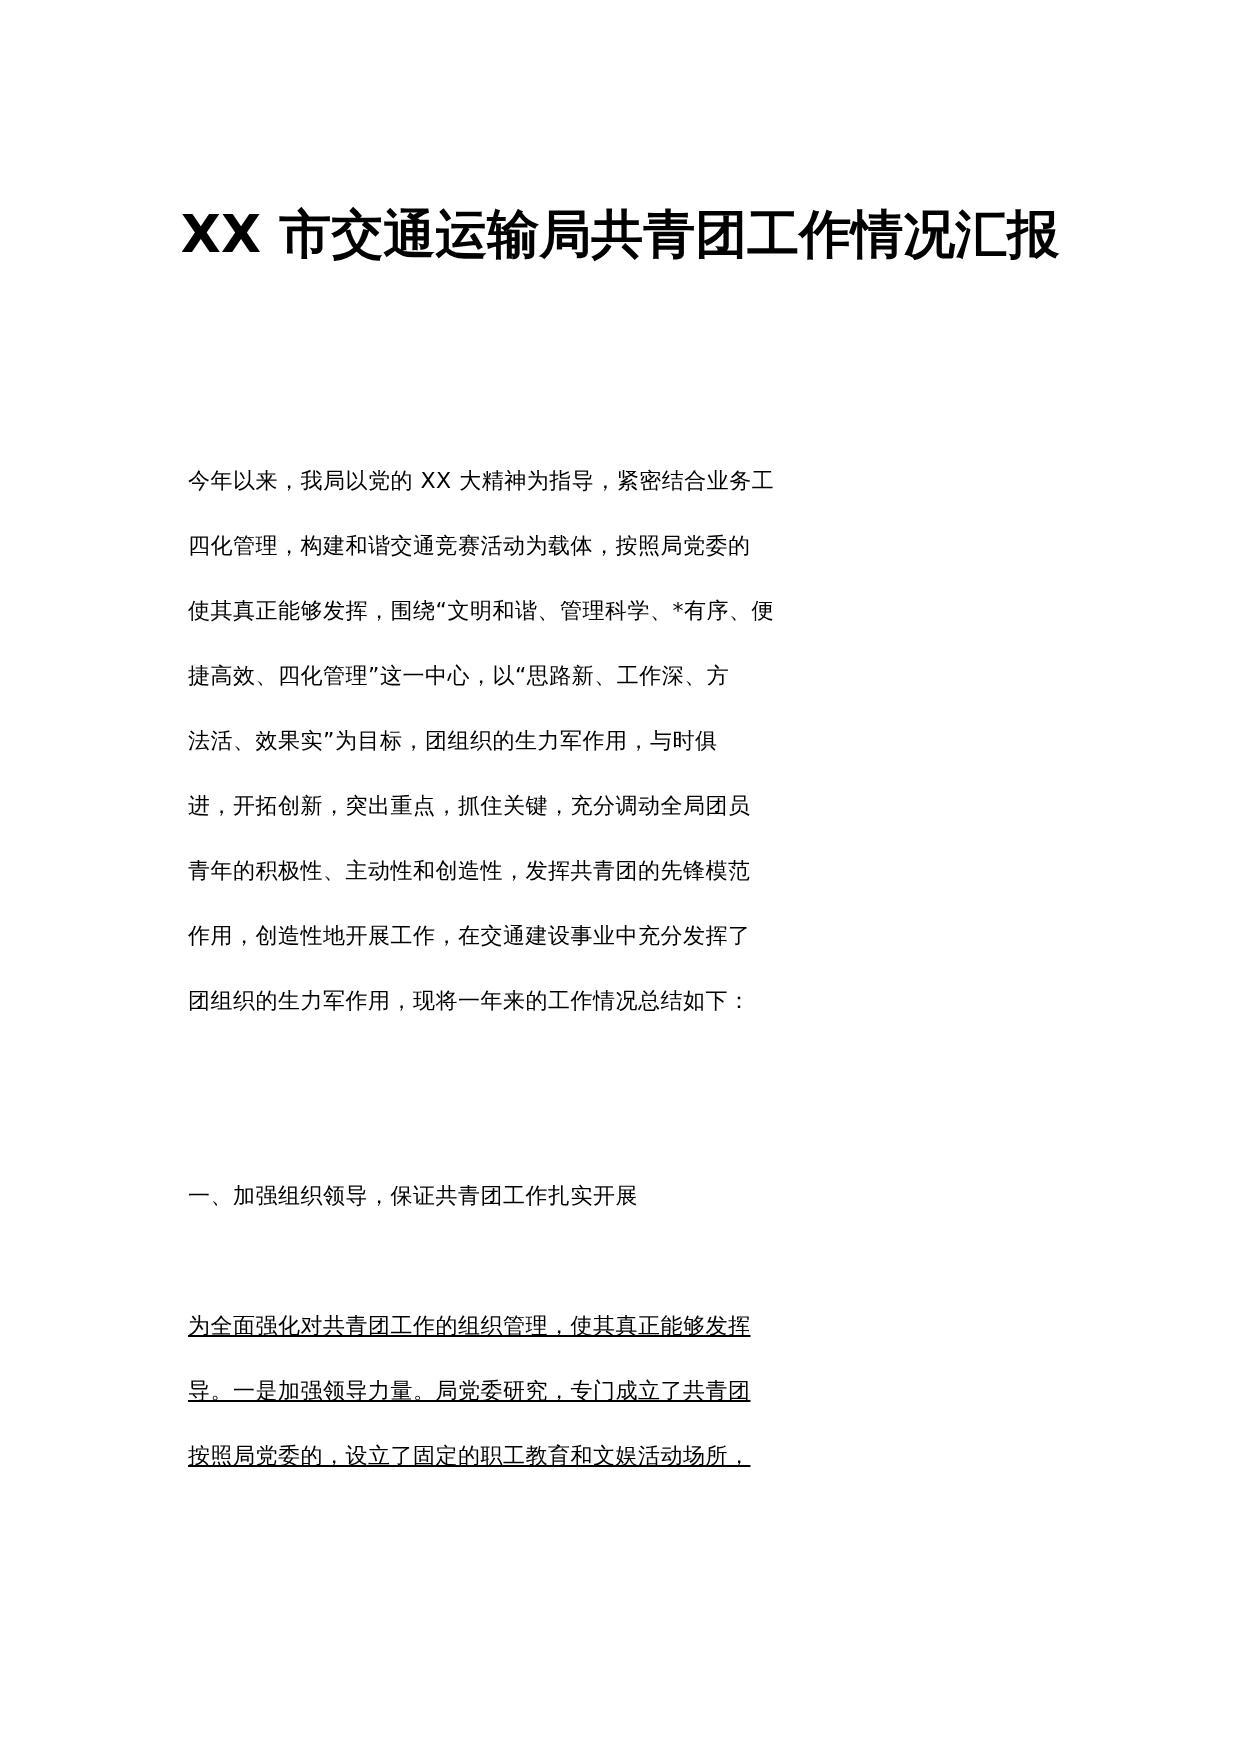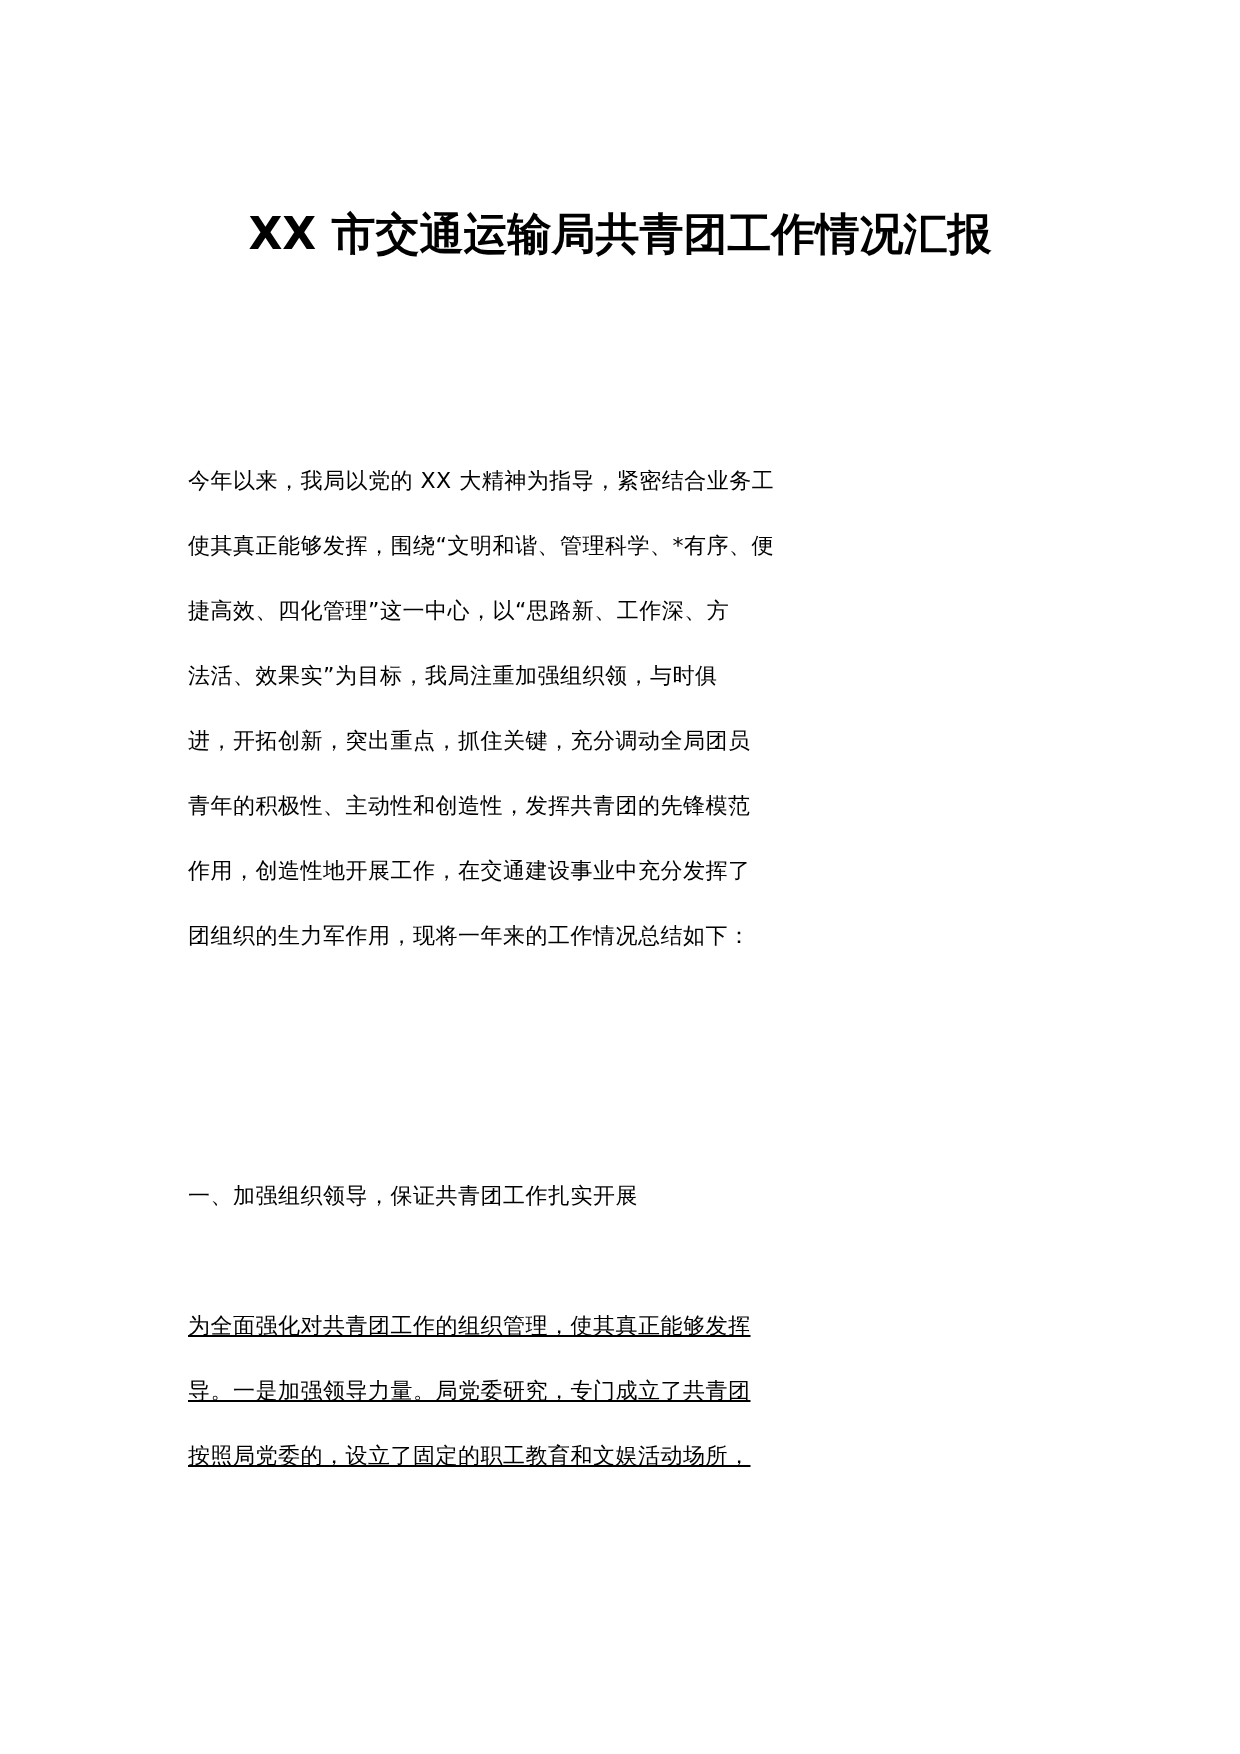--- a/index.html
+++ b/index.html
@@ -21,21 +21,21 @@
     width: 1240px;
     height: 1754px;
     background: #ffffff;
   }
   .title {
     position: absolute;
     left: 0;
     width: 1240px;
     top: 204px;
     text-align: center;
-    font-size: 44px;
+    font-size: 52px;
     font-weight: bold;
     line-height: 60px;
     letter-spacing: 0px;
     white-space: nowrap;
   }
   .block {
     position: absolute;
     left: 188px;
     width: 880px;
   }
@@ -53,23 +53,24 @@
 </style>
 </head>
 <body>
 
 <div class="page">
 
   <div class="title">XX 市交通运输局共青团工作情况汇报</div>
 
   <div class="block" id="para1">
     <span class="line">今年以来，我局以党的 XX 大精神为指导，紧密结合业务工</span>
+    <span class="line">四化管理，构建和谐交通竞赛活动为载体，按照局党委的</span>
     <span class="line">使其真正能够发挥，围绕“文明和谐、管理科学、*有序、便</span>
     <span class="line">捷高效、四化管理”这一中心，以“思路新、工作深、方</span>
-    <span class="line">法活、效果实”为目标，我局注重加强组织领，与时俱</span>
+    <span class="line">法活、效果实”为目标，团组织的生力军作用，与时俱</span>
     <span class="line">进，开拓创新，突出重点，抓住关键，充分调动全局团员</span>
     <span class="line">青年的积极性、主动性和创造性，发挥共青团的先锋模范</span>
     <span class="line">作用，创造性地开展工作，在交通建设事业中充分发挥了</span>
     <span class="line">团组织的生力军作用，现将一年来的工作情况总结如下：</span>
   </div>
 
   <div class="block" id="heading1">
     <span class="line">一、加强组织领导，保证共青团工作扎实开展</span>
   </div>
 

